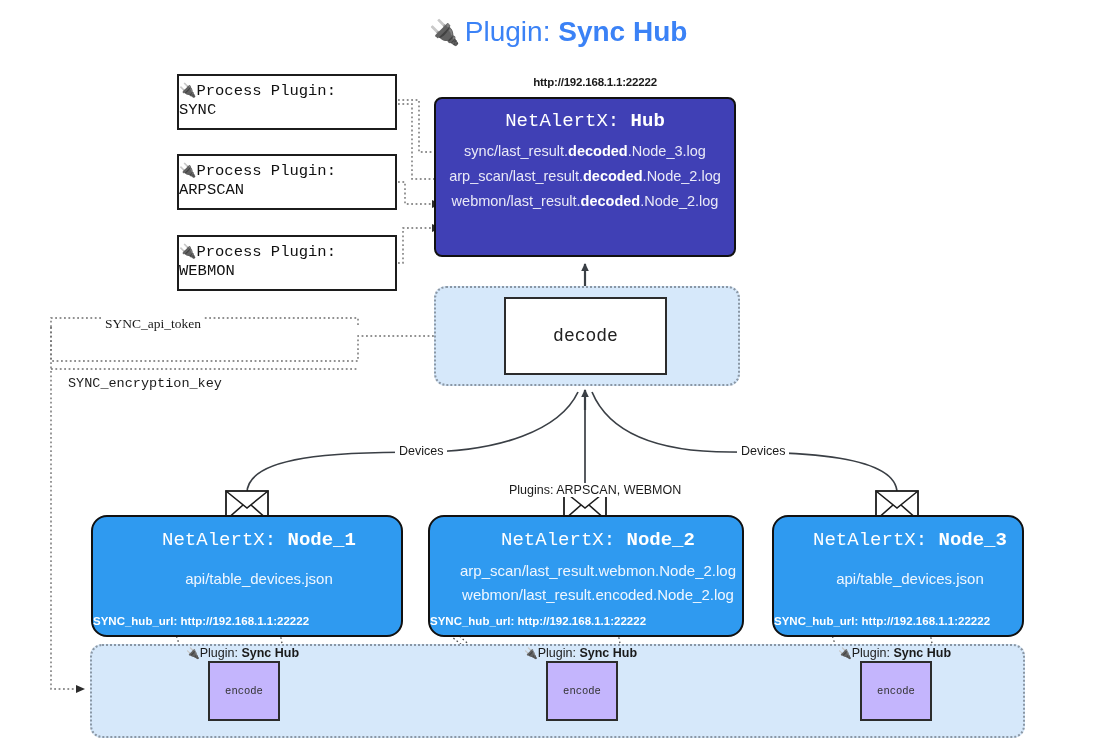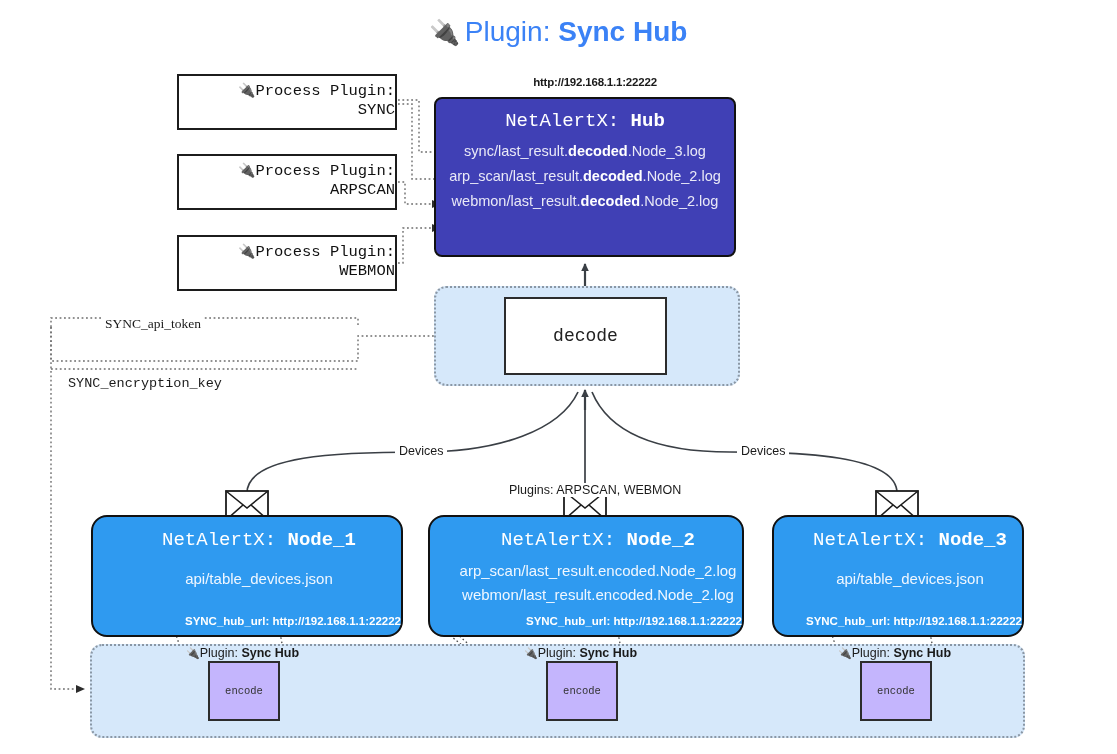--- a/index.html
+++ b/index.html
@@ -27,21 +27,21 @@
   .title .strong { font-weight: bold; }
 
   
   .proc-box {
     position: absolute;
     width: 220px; height: 56px;
     background: #ffffff;
     border: 2px solid #1c1c1c;
     font-family: "Liberation Mono", monospace;
     font-size: 15.5px; color: #111;
-    text-align: right;
+    text-align: left;
     line-height: 1.25;
     padding-top: 6px;
   }
   .proc-box .l1 { display:block; white-space: nowrap; }
   .proc-box .l2 { display:block; white-space: nowrap; }
   .proc-box .plug { font-family: "DejaVu Sans", sans-serif; font-size: 14px; }
 
   
   .hub-url {
     position: absolute; left: 445px; top: 76px; width: 300px;
@@ -126,21 +126,21 @@
   }
   .node .node-title b { font-weight: bold; }
   .node .node-line {
     text-align: center;
     font-size: 15px; color: #f0f7ff;
     line-height: 1.62;
     white-space: nowrap;
   }
   .node .node-foot {
     position: absolute; left: 0; bottom: 8px; width: 100%;
-    text-align: right;
+    text-align: left;
     font-size: 11.5px; font-weight: bold; color: #ffffff;
     white-space: nowrap;
   }
 
   
   .plugin-strip {
     position: absolute; left: 90px; top: 644px;
     width: 935px; height: 94px;
     background: #d6e8fa;
     border: 2px dotted #8a97a5;
@@ -298,21 +298,21 @@
     </div>
     <div class="node-line" style="margin-top:16px;">api/table_devices.json</div>
     <div class="node-foot">SYNC_hub_url: http://192.168.1.1:22222</div>
   </div>
 
   <div class="node" style="left:428px; top:515px; width:316px; height:122px;">
     <div class="node-title">
       <span>NetAlertX:</span>
       <b>Node_2</b>
     </div>
-    <div class="node-line" style="margin-top:8px;">arp_scan/last_result.encoded.Node_2.log</div>
+    <div class="node-line" style="margin-top:8px;">arp_scan/last_result.webmon.Node_2.log</div>
     <div class="node-line">webmon/last_result.encoded.Node_2.log</div>
     <div class="node-foot">SYNC_hub_url: http://192.168.1.1:22222</div>
   </div>
 
   <div class="node" style="left:772px; top:515px; width:252px; height:122px;">
     <div class="node-title">
       <span>NetAlertX:</span>
       <b>Node_3</b>
     </div>
     <div class="node-line" style="margin-top:16px;">api/table_devices.json</div>

